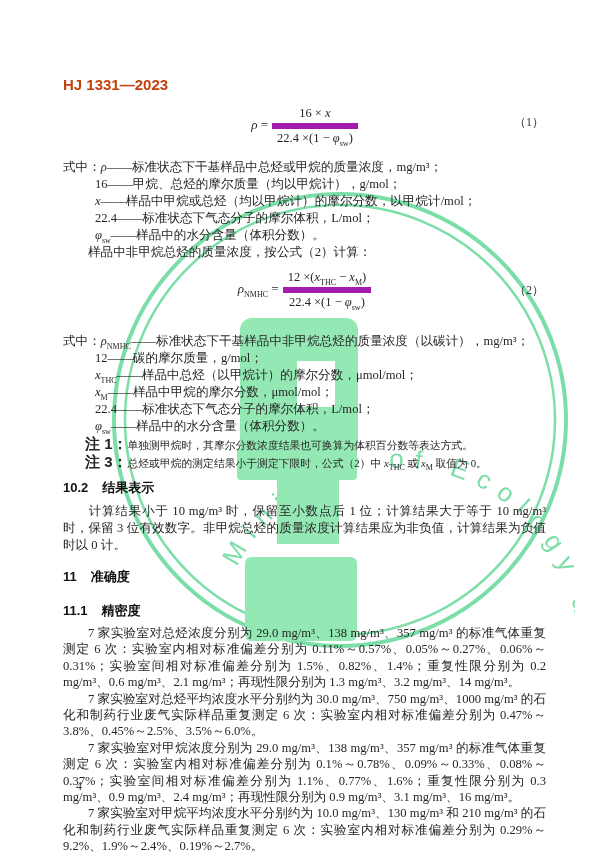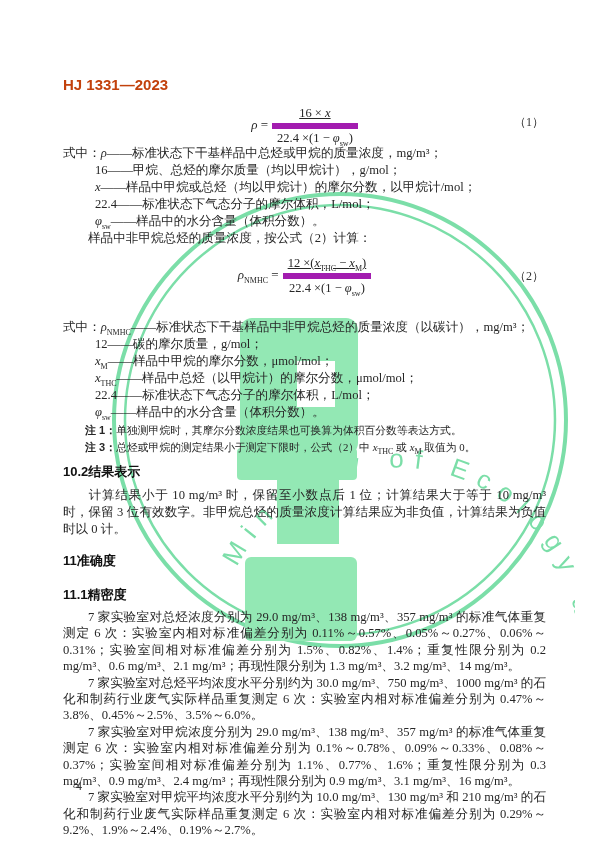--- a/index.html
+++ b/index.html
@@ -27,44 +27,44 @@
     font-family:"Liberation Sans","DejaVu Sans",sans-serif;
     font-weight:bold;font-size:15px;line-height:17px;color:#c2410c;
   }
   
   .formula-row{position:relative;text-align:center;}
   .formula-row.f1{margin-top:10px;height:38px;}
   .formula-row.f2{margin-top:6px;height:46px;}
   .f-center{display:inline-block;vertical-align:middle;margin-top:2px;}
   .f-lhs{font-size:13px;}
   .frac{display:inline-block;text-align:center;vertical-align:middle;font-size:12.5px;margin-left:4px;}
-  .frac .fnum{display:block;padding:0 5px 1px;text-decoration:underline;}
+  .frac .fnum{display:block;padding:0 5px 1px;}
   .frac .fden{display:block;border-top:6px solid #a21caf;padding:1px 5px 0;}
   .f-number{position:absolute;right:2px;top:50%;transform:translateY(-50%);font-size:12px;color:#333;}
   .it{font-style:italic;}
   sub{font-size:8px;font-style:normal;line-height:0;}
   
-  .defs{margin-top:4px;}
+  .defs{margin-top:18px;}
   .defs2{margin-top:20px;}
   .def-line{padding-left:32px;}
   .def-line.first{padding-left:0;}
   .def-intro{padding-left:25px;}
   
   .notes{margin-top:1px;font-size:10.8px;line-height:16.5px;}
   .note-line{padding-left:22px;}
-  .note-label{font-weight:bold;font-family:"Liberation Sans","DejaVu Sans",sans-serif;font-size:11px;}
+  .note-label{font-weight:bold;font-family:"Liberation Sans","DejaVu Sans",sans-serif;font-size:15px;}
   
   .heading{
     font-family:"Liberation Sans","DejaVu Sans",sans-serif;
     font-weight:bold;font-size:13px;color:#111;line-height:16px;
   }
   .h102{margin-top:9px;}
   .h11{margin-top:15px;}
   .h111{margin-top:18px;}
-  .heading .h-num{margin-right:0;}
+  .heading .h-num{margin-right:14px;}
   
   .para{margin-top:7px;text-align:justify;}
   .para .indent, .pp .indent{display:inline-block;width:25px;}
   .pp{margin-top:0;text-align:justify;line-height:16.4px;}
   .pblock{margin-top:6px;}
   .page-number{
     position:absolute;left:76px;top:779px;z-index:1;
     font-size:12px;color:#333;
   }
 </style>
@@ -137,24 +137,24 @@
     </div>
 
     <div class="defs defs2">
       <div class="def-line first">
         <span>式中：</span><span class="it">ρ</span><sub>NMHC</sub><span>——标准状态下干基样品中非甲烷总烃的质量浓度（以碳计），mg/m³；</span>
       </div>
       <div class="def-line">
         <span>12</span><span>——碳的摩尔质量，g/mol；</span>
       </div>
       <div class="def-line">
+        <span class="it">x</span><sub>THC</sub><span>——样品中总烃（以甲烷计）的摩尔分数，μmol/mol；</span>
+      </div>
+      <div class="def-line">
         <span class="it">x</span><sub>M</sub><span>——样品中甲烷的摩尔分数，μmol/mol；</span>
-      </div>
-      <div class="def-line">
-        <span class="it">x</span><sub>THC</sub><span>——样品中总烃（以甲烷计）的摩尔分数，μmol/mol；</span>
       </div>
       <div class="def-line">
         <span>22.4</span><span>——标准状态下气态分子的摩尔体积，L/mol；</span>
       </div>
       <div class="def-line">
         <span class="it">φ</span><sub>sw</sub><span>——样品中的水分含量（体积分数）。</span>
       </div>
     </div>
 
     <div class="notes">

